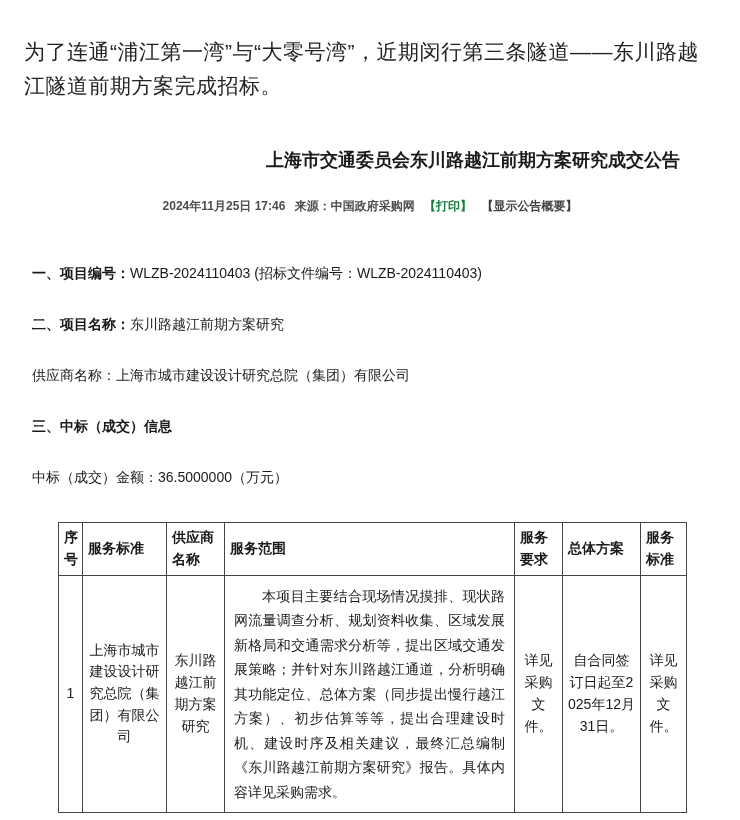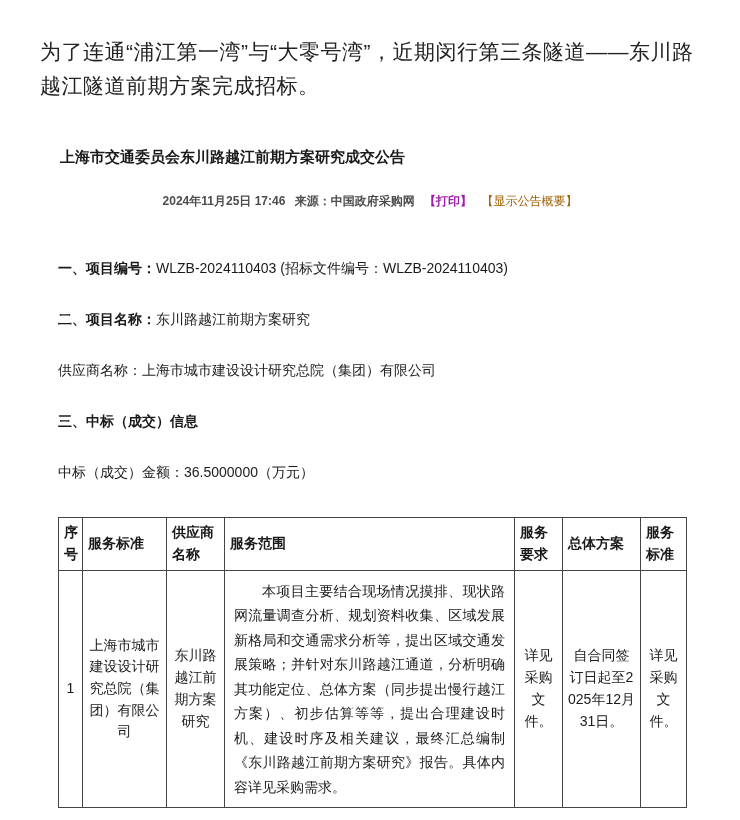--- a/index.html
+++ b/index.html
@@ -13,40 +13,40 @@
     width: 740px;
     min-height: 820px;
     background: #ffffff;
     box-sizing: border-box;
     padding-top: 14px;
   }
   .intro {
     font-size: 21px;
     line-height: 1.6;
     color: #222222;
-    padding: 0 40px;
+    padding: 0 24px;
     letter-spacing: 0.5px;
   }
   .announce-title {
-    text-align: left;
+    text-align: right;
     font-weight: bold;
-    font-size: 15px;
+    font-size: 18px;
     margin-top: 46px;
     padding: 0 60px;
   }
   .meta {
     text-align: center;
     font-size: 12px;
     color: #4d4d4d;
     margin-top: 26px;
   }
   .meta span { margin: 0 3px; font-weight: bold; }
-  .meta .print { color: #a21caf; cursor: pointer; }
-  .meta .summary { color: #a16207; font-weight: normal; cursor: pointer; }
-  .content { padding: 18px 56px 0 58px; }
+  .meta .print { color: #15803d; cursor: pointer; }
+  .meta .summary { color: #404040; font-weight: bold; cursor: pointer; }
+  .content { padding: 18px 56px 0 32px; }
   .section {
     font-size: 14px;
     margin: 30px 0;
     line-height: 1.5;
   }
   .section .lbl { font-weight: bold; }
   .bid-table {
     border-collapse: collapse;
     margin: 34px 0 30px 58px;
     font-size: 14px;

